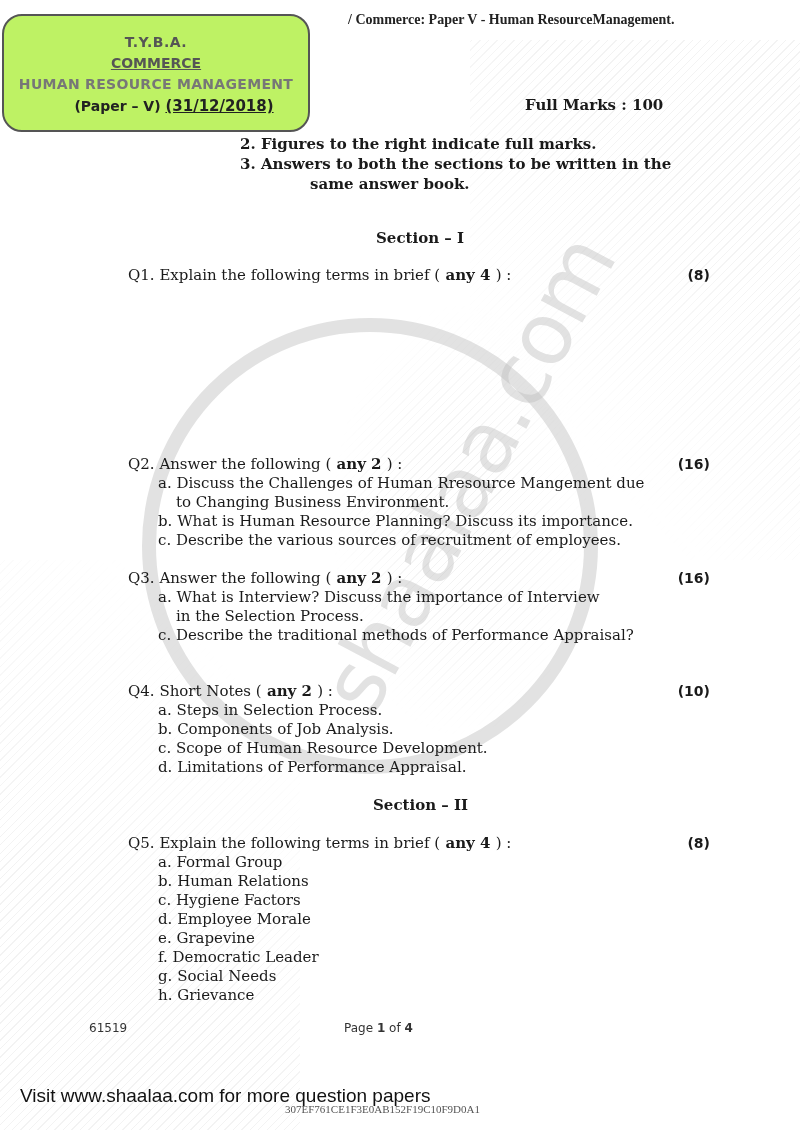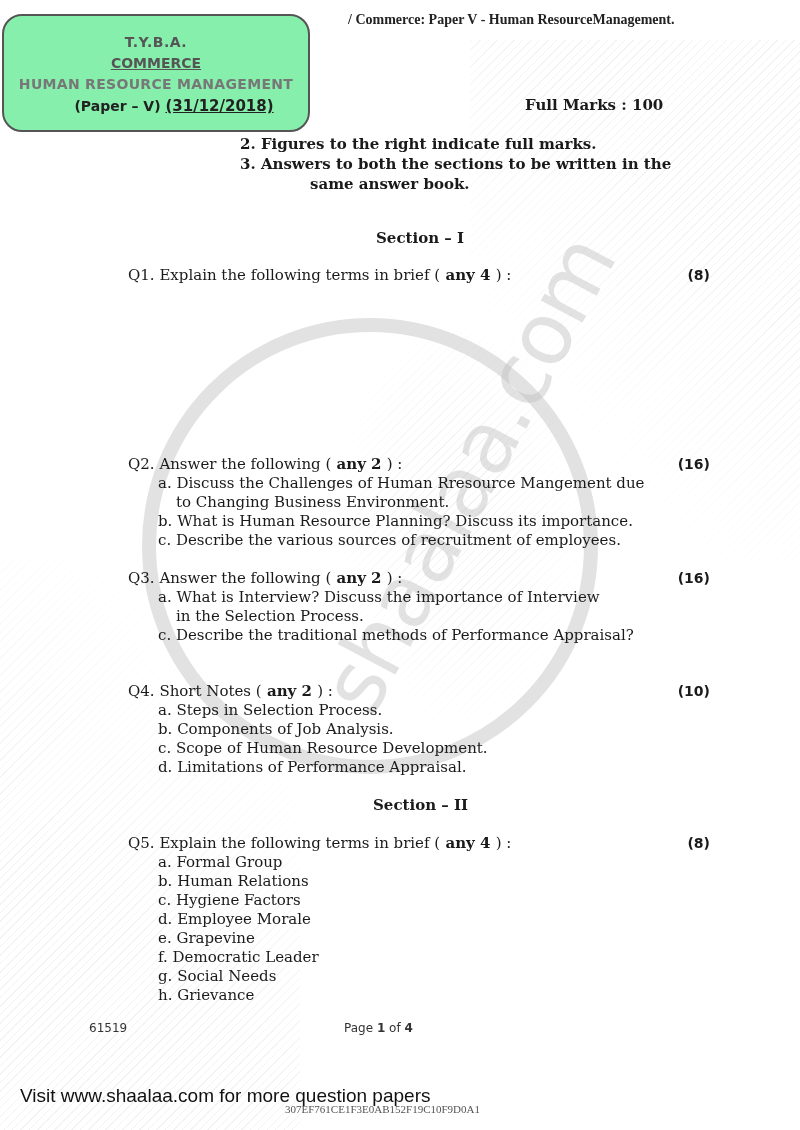--- a/index.html
+++ b/index.html
@@ -27,21 +27,21 @@
     }
     .watermark-text {
       position: absolute; left: 255px; top: 505px; width: 340px;
       transform: rotate(-62deg); transform-origin: center;
       font-family: "DejaVu Sans", "Liberation Sans", sans-serif;
       font-size: 86px; color: rgba(190,190,190,0.45); letter-spacing: -2px;
     }
 
     .header-box {
       position: absolute; left: 2px; top: 14px; width: 308px; height: 118px;
-      border: 2px solid #555; border-radius: 20px; background: #86efac;
+      border: 2px solid #555; border-radius: 20px; background: #bef264;
       text-align: center; font-family: "DejaVu Sans", "Liberation Sans", sans-serif;
     }
     .hb-line1 { margin-top: 18px; font-size: 14px; font-weight: bold; color: #555; letter-spacing: 0.5px; }
     .hb-line2 { margin-top: 5px; font-size: 14px; font-weight: bold; color: #555; text-decoration: underline; }
     .hb-line3 { margin-top: 5px; font-size: 14px; font-weight: bold; color: #777; letter-spacing: 0.3px; }
     .hb-line4 { margin-top: 5px; font-size: 14px; font-weight: bold; color: #222; margin-left: 36px; }
     .hb-line4 .date { text-decoration: underline; font-size: 15px; }
 
     .running-head { position: absolute; left: 312px; top: 12px; font-size: 14px; font-weight: bold; color: #222; font-family: "Liberation Serif", serif; margin-left: 36px; }
     .full-marks { position: absolute; left: 525px; top: 96px; font-size: 15px; font-weight: bold; }

